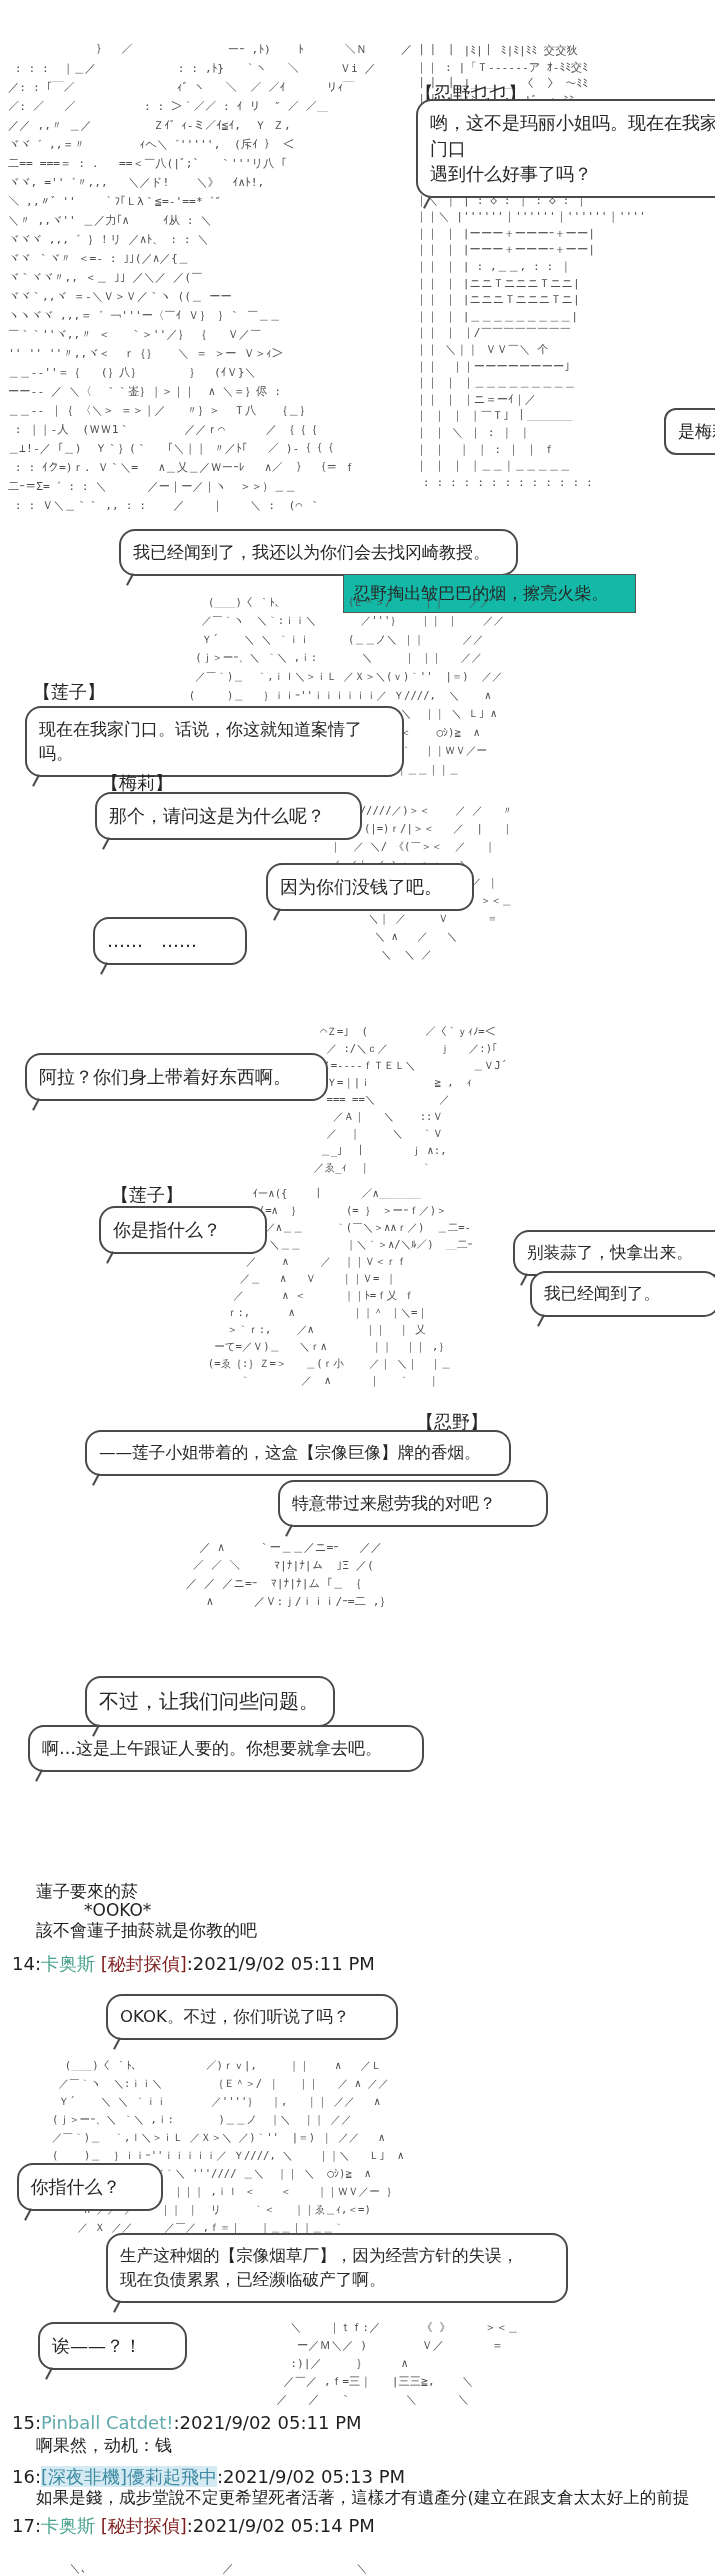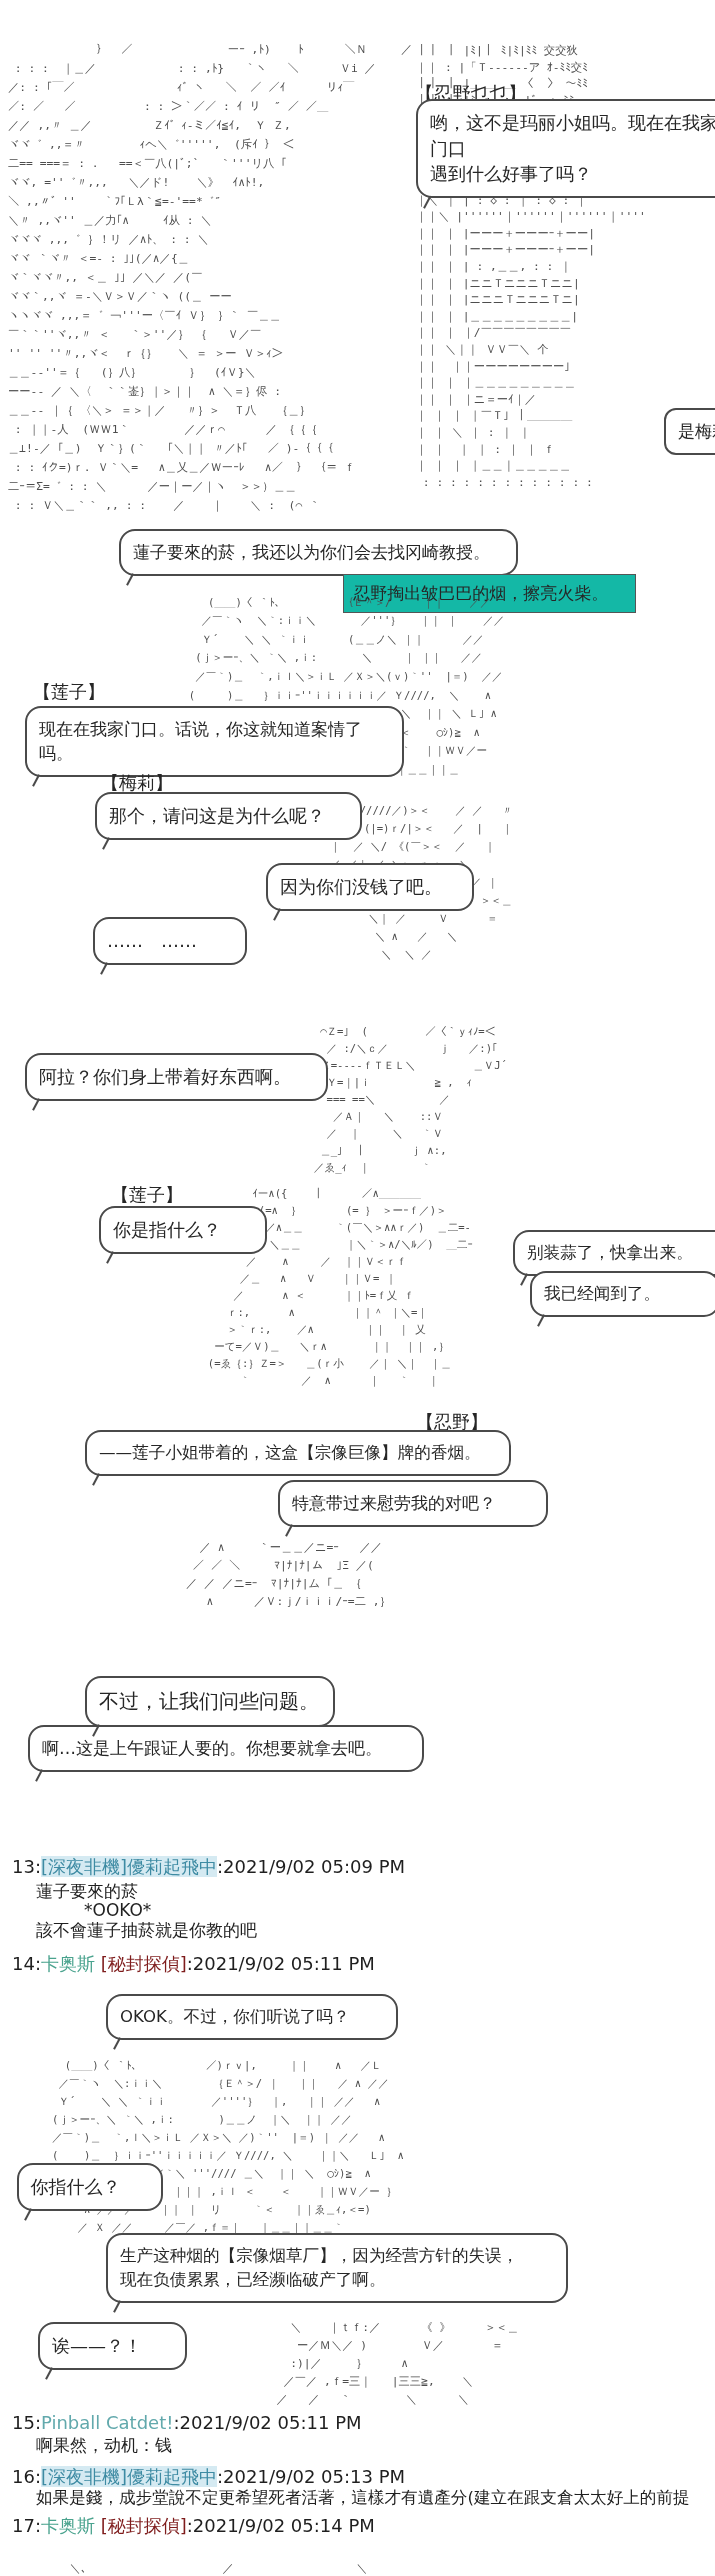--- a/index.html
+++ b/index.html
@@ -80,21 +80,21 @@
 ｜ ｜ ｜ ｜＿＿｜＿＿＿＿＿
  : : : : : : : : : : : : :</pre>
 
   <div class="charlabel" style="left:415px;top:81px;font-size:18.6px;">【忍野乜乜】</div>
 
   <div class="bubble" style="left:416px;top:99px;width:299px;font-size:18px;">哟，这不是玛丽小姐吗。现在在我家门口
 遇到什么好事了吗？</div>
 
   <div class="bubble no-tail" style="left:664px;top:408px;width:146px;font-size:17px;white-space:nowrap;border-radius:12px;">是梅莉小姐DESU。</div>
 
-  <div class="bubble" style="left:119px;top:529px;width:371px;font-size:17px;">蓮子要來的菸，我还以为你们会去找冈崎教授。</div>
+  <div class="bubble" style="left:119px;top:529px;width:371px;font-size:17px;">我已经闻到了，我还以为你们会去找冈崎教授。</div>
 
   <div class="nbox" style="left:343px;top:574px;width:272px;font-size:17px;">忍野掏出皱巴巴的烟，擦亮火柴。</div>
 
   <pre class="aa" style="left:176px;top:582px;font-size:10.6px;line-height:18.6px;">     (＿＿)〈 ｀ﾄ、         ｛Ｅ＾＞/     ｜｜    ／／
     ／￣｀ヽ  ＼｀:ｉｉ＼       ／'''｝   ｜｜ ｜    ／／
     Ｙ´    ＼ ＼ ｀ｉｉ      (＿＿ノ＼ ｜｜      ／／
    (ｊ＞ーｰ、＼ ｀＼ ,ｉ:       ＼     ｜ ｜｜   ／／
    ／￣｀)＿  ｀,ｉｌ＼＞ｉＬ ／Ｘ＞＼(ｖ)｀''  |＝)  ／／
   (     )＿   ｝ｉｉｰ''ｉｉｉｉｉｉ／ Ｙ////,  ＼    ∧
    ｀ー＜ｉｉｉｉｉｉｉ／｀＼ ''////  ＿＼  ｜｜ ＼ Ｌ｣ ∧
@@ -166,21 +166,20 @@
   <pre class="aa" style="left:186px;top:1528px;font-size:11.3px;line-height:18px;">  ／ ∧     ｀ー＿＿／ニ=ｰ   ／／
  ／ ／ ＼     ﾏ|ﾅ|ﾅ|ム  ｣Ξ ／(
 ／ ／ ／ニ=ｰ  ﾏ|ﾅ|ﾅ|ム ｢＿ ｛
    ∧      ／Ｖ:ｊ/ｉｉｉ/ｰ=二 ,｝</pre>
 
 
   <div class="bubble" style="left:28px;top:1725px;width:368px;font-size:17px;">啊…这是上午跟证人要的。你想要就拿去吧。</div>
 
   <div class="bubble" style="left:85px;top:1676px;width:222px;font-size:20px;">不过，让我们问些问题。</div>
 
-  <div class="post-header" style="left:12px;top:1855px;"><span>13:</span><span class="name-hl">[深夜非機]優莉起飛中</span><span>:2021/9/02 05:09 PM</span></div>
   <div class="post-line" style="left:36px;top:1880px;">蓮子要來的菸</div>
   <div class="post-line" style="left:36px;top:1900px;margin-left:48px;">*OOKO*</div>
   <div class="post-line" style="left:36px;top:1919px;">該不會蓮子抽菸就是你教的吧</div>
 
   <div class="post-header" style="left:12px;top:1952px;"><span>14:</span><span class="name-teal">卡奥斯</span><span class="name-olive"> [秘封探偵]</span><span>:2021/9/02 05:11 PM</span></div>
 
   <div class="bubble" style="left:106px;top:1994px;width:264px;font-size:16.6px;">OKOK。不过，你们听说了吗？</div>
 
   <pre class="aa" style="left:52px;top:2045px;font-size:10.6px;line-height:18px;">  (＿＿)〈 ｀ﾄ、          ／)ｒｖ|,     ｜｜    ∧   ／Ｌ
  ／￣｀ヽ  ＼:ｉｉ＼        ｛Ｅ＾＞/ ｜   ｜｜   ／ ∧ ／／

